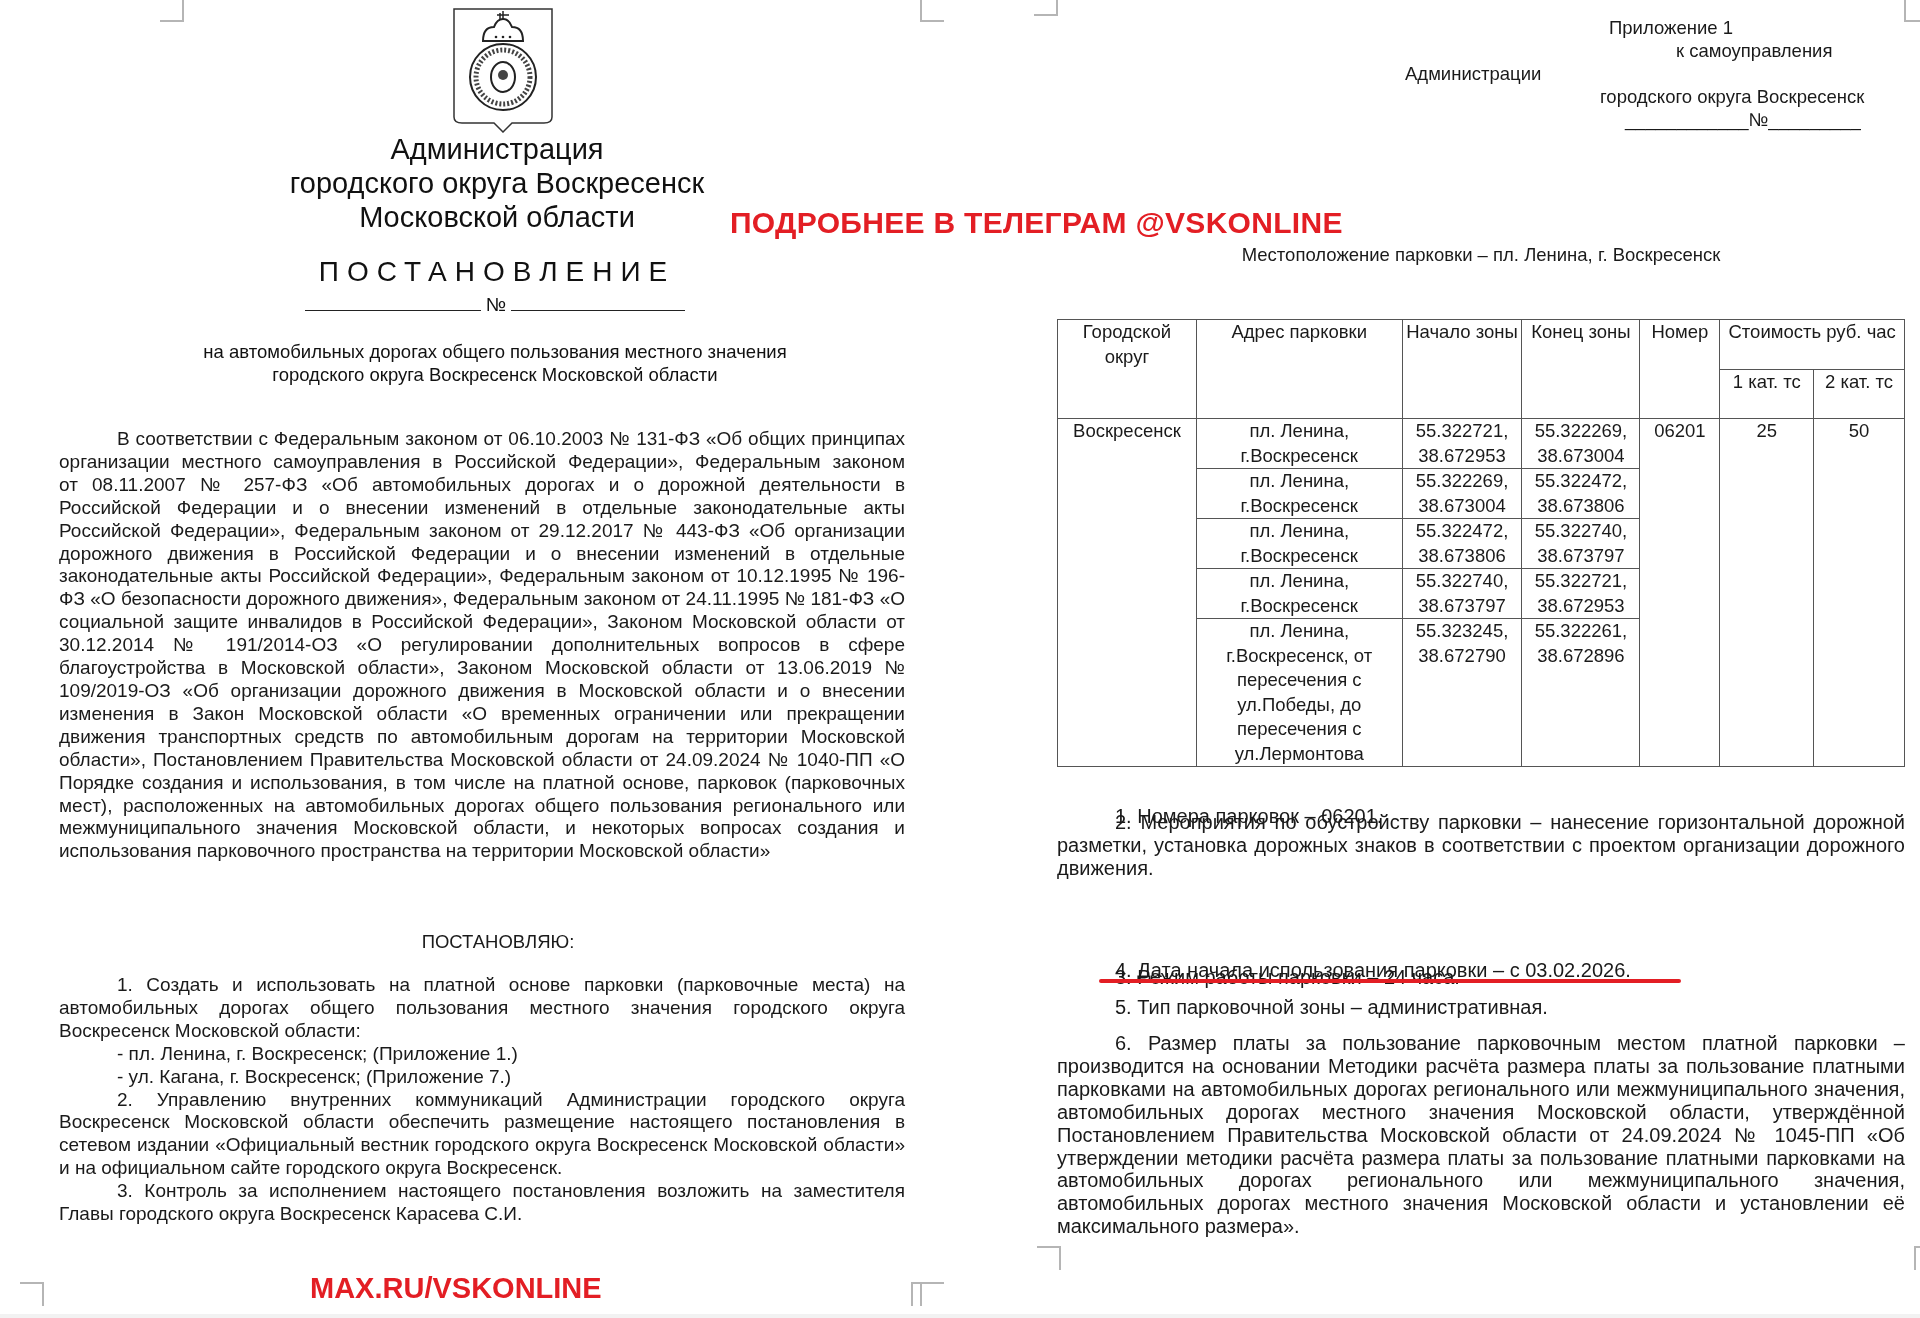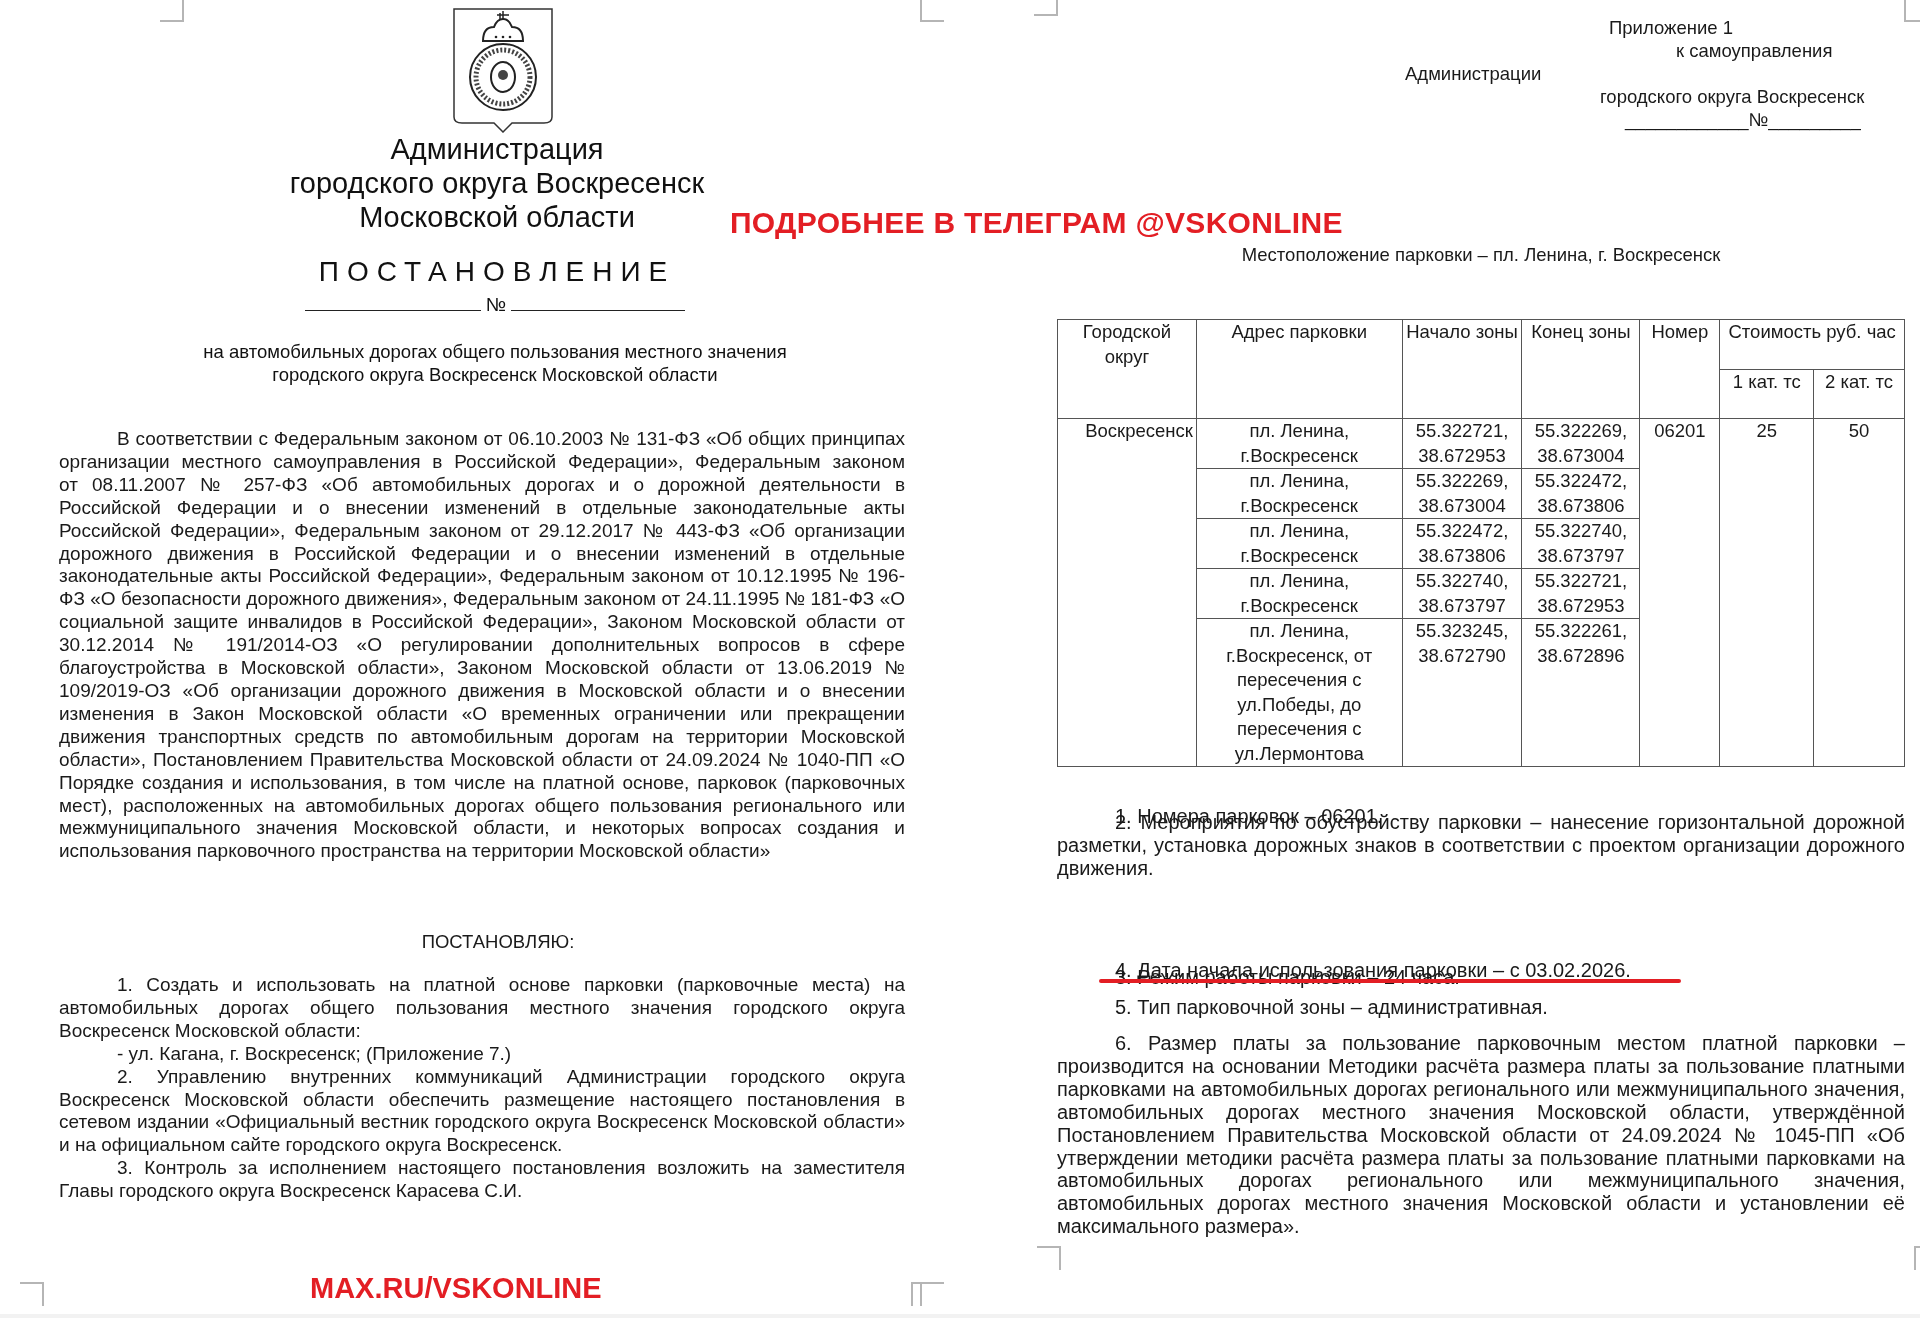--- a/index.html
+++ b/index.html
@@ -90,20 +90,21 @@
     <div>на автомобильных дорогах общего пользования местного значения</div>
     <div>городского округа Воскресенск Московской области</div>
   </div>
 
   <div class="abs body-l indent" style="top:428px; white-space:pre-wrap;">В соответствии с Федеральным законом от 06.10.2003 № 131-ФЗ «Об общих принципах организации местного самоуправления в Российской Федерации», Федеральным законом                                    от 08.11.2007 № 257-ФЗ «Об автомобильных дорогах и о дорожной деятельности в Российской Федерации и о внесении изменений в отдельные законодательные акты Российской Федерации», Федеральным законом от 29.12.2017 № 443-ФЗ «Об организации дорожного движения в Российской Федерации и о внесении изменений в отдельные законодательные акты Российской Федерации», Федеральным законом от 10.12.1995 № 196-ФЗ «О безопасности дорожного движения», Федеральным законом от 24.11.1995 № 181-ФЗ «О социальной защите инвалидов в Российской Федерации», Законом Московской области от 30.12.2014 № 191/2014-ОЗ «О регулировании дополнительных вопросов в сфере благоустройства в Московской области», Законом Московской области от 13.06.2019 № 109/2019-ОЗ «Об организации дорожного движения в Московской области и о внесении изменения в Закон Московской области «О временных ограничении или прекращении движения транспортных средств по автомобильным дорогам на территории Московской области», Постановлением Правительства Московской области от 24.09.2024 № 1040-ПП «О Порядке создания и использования, в том числе на платной основе, парковок (парковочных мест), расположенных на автомобильных дорогах общего пользования регионального или межмуниципального значения Московской области, и некоторых вопросах создания и использования парковочного пространства на территории Московской области»</div>
 
   <div class="abs decree">ПОСТАНОВЛЯЮ:</div>
 
   <div class="abs body-l" style="top:974px;">
     <div class="indent">1. Создать и использовать на платной основе парковки (парковочные места) на автомобильных дорогах общего пользования местного значения городского округа Воскресенск Московской области:</div>
+    <div class="bullet">- пл. Ленина, г. Воскресенск; (Приложение 1.)</div>
     <div class="bullet">- ул. Кагана, г. Воскресенск; (Приложение 7.)</div>
     <div class="indent">2. Управлению внутренних коммуникаций Администрации городского округа Воскресенск Московской области обеспечить размещение настоящего постановления в сетевом издании «Официальный вестник городского округа Воскресенск Московской области» и на официальном сайте городского округа Воскресенск.</div>
     <div class="indent">3. Контроль за исполнением настоящего постановления возложить на заместителя Главы городского округа Воскресенск Карасева С.И.</div>
   </div>
 </div>
 
 <div class="abs red-banner tg">ПОДРОБНЕЕ В ТЕЛЕГРАМ @VSKONLINE</div>
 <div class="abs red-banner maxru">MAX.RU/VSKONLINE</div>
 
 <div>
@@ -132,21 +133,21 @@
       <th rowspan="2">Начало зоны</th>
       <th rowspan="2">Конец зоны</th>
       <th rowspan="2">Номер</th>
       <th colspan="2">Стоимость руб. час</th>
     </tr>
     <tr>
       <th>1 кат. тс</th>
       <th>2 кат. тс</th>
     </tr>
     <tr>
-      <td rowspan="5" style="text-align:right">Воскресенск</td>
+      <td rowspan="5" style="text-align:center">Воскресенск</td>
       <td>пл. Ленина, г.Воскресенск</td>
       <td>55.322721, 38.672953</td>
       <td>55.322269, 38.673004</td>
       <td rowspan="5">06201</td>
       <td rowspan="5">25</td>
       <td rowspan="5">50</td>
     </tr>
     <tr>
       <td>пл. Ленина, г.Воскресенск</td>
       <td>55.322269, 38.673004</td>

